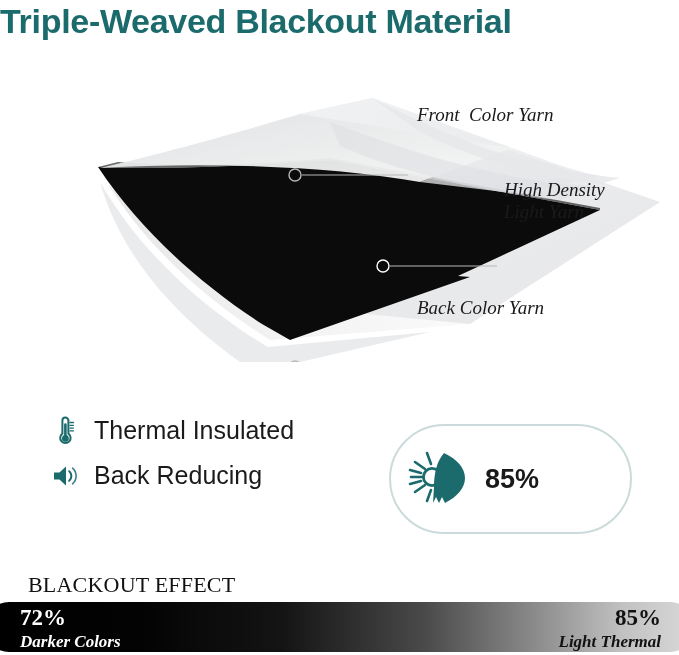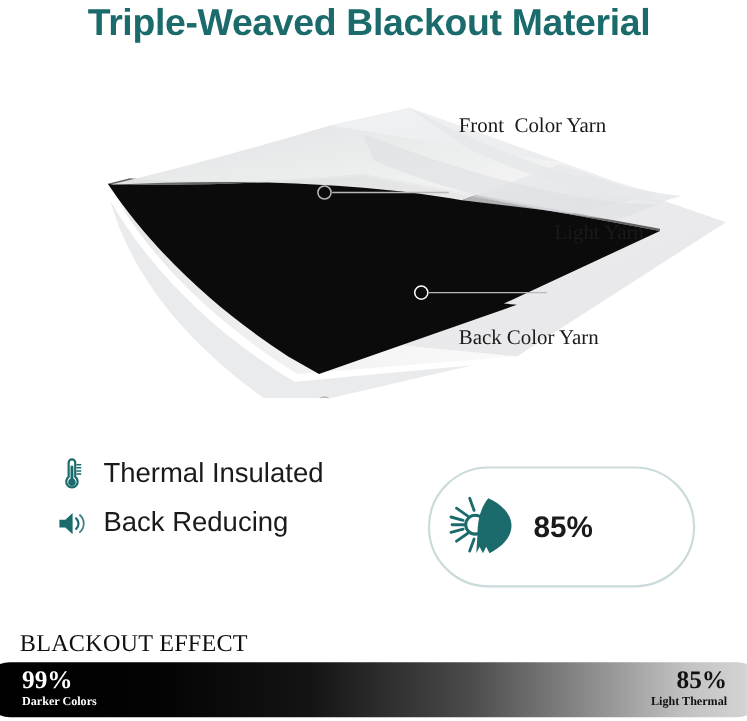--- a/index.html
+++ b/index.html
@@ -15,21 +15,21 @@
     font-family: "Liberation Sans", sans-serif;
     -webkit-font-smoothing: antialiased;
   }
 
   
   #page-title {
     position: absolute;
     left: 0;
     top: 2px;
     width: 671px;
-    text-align: center;
+    text-align: left;
     font-family: "Liberation Sans", sans-serif;
     font-weight: bold;
     font-size: 34px;
     letter-spacing: -0.3px;
     color: #1b6a6c;
     white-space: nowrap;
   }
 
   
   #diagram {
@@ -41,20 +41,21 @@
   }
   #diagram svg { display: block; }
 
   .leader-label {
     position: absolute;
     font-family: "Liberation Serif", serif;
     font-size: 19px;
     color: #1a1a1a;
     line-height: 1.18;
     white-space: pre;
+    font-style: italic;
   }
   #label-front { left: 417px; top: 104px; }
   #label-middle { left: 504px; top: 179px; white-space: normal; width: 160px; }
   #label-back  { left: 417px; top: 297px; text-align: center; }
 
   
   #features {
     position: absolute;
     left: 46px;
     top: 408px;
@@ -112,21 +113,21 @@
     font-weight: bold;
     color: #1a1a1a;
     line-height: 1.12;
     text-align: left;
     margin-left: 2px;
   }
 
   
   #effect-heading {
     position: absolute;
-    left: 18px;
+    left: 28px;
     top: 572px;
     font-family: "Liberation Serif", serif;
     font-size: 22px;
     color: #111111;
     letter-spacing: 0.2px;
     white-space: nowrap;
   }
   #gradient-bar {
     position: absolute;
     left: -16px;
@@ -149,23 +150,24 @@
     font-family: "Liberation Serif", serif;
     line-height: 1.0;
   }
   .bar-pct {
     font-weight: bold;
     font-size: 23px;
     display: block;
   }
   .bar-sub {
     font-weight: bold;
-    font-size: 11px;
+    font-size: 17px;
     display: block;
     margin-top: 4px;
+    font-style: italic;
   }
   #stat-left  { left: 20px; color: #ffffff; text-align: left; }
   #stat-right { right: 18px; color: #111111; text-align: right; }
 </style>
 </head>
 <body>
 
 <div id="page-title">Triple-Weaved Blackout Material</div>
 
 <div id="diagram">
@@ -220,21 +222,21 @@
       <line x1="390" y1="204" x2="497" y2="204" stroke="#b7b7b7" stroke-width="1.2"></line>
     </g>
     <g>
       <circle cx="295" cy="305" r="6" fill="none" stroke="#b7b7b7" stroke-width="1.4"></circle>
       <line x1="302" y1="305" x2="408" y2="305" stroke="#b7b7b7" stroke-width="1.2"></line>
     </g>
   </svg>
 </div>
 
 <div class="leader-label" id="label-front">Front  Color Yarn</div>
-<div class="leader-label" id="label-middle"><br><span>Light Yarn</span></div>
+<div class="leader-label" id="label-middle"><span>High Density</span><br><span>Light Yarn</span></div>
 <div class="leader-label" id="label-back">Back Color Yarn</div>
 
 <div id="features">
 
   <div class="feature-row">
     <span class="feature-icon">
       <svg width="22" height="32" viewBox="0 0 22 32">
         <path d="M8.4 18.6 V5.6 a3 3 0 0 1 6 0 V18.6 a5.2 5.2 0 1 1 -6 0 Z" fill="none" stroke="#1b6a6c" stroke-width="2"></path>
         <path d="M11.4 9.5 V20.4" stroke="#1b6a6c" stroke-width="2.6" stroke-linecap="round"></path>
         <circle cx="11.4" cy="23.4" r="3.4" fill="#1b6a6c"></circle>
@@ -282,20 +284,20 @@
   <span id="badge-text">
     <span>85%</span><br>
   </span>
 </div>
 
 <div id="effect-heading">BLACKOUT EFFECT</div>
 
 <div id="gradient-bar"></div>
 
 <div class="bar-stat" id="stat-left">
-  <span class="bar-pct">99%</span>
+  <span class="bar-pct">72%</span>
   <span class="bar-sub">Darker Colors</span>
 </div>
 
 <div class="bar-stat" id="stat-right">
   <span class="bar-pct">85%</span>
   <span class="bar-sub">Light Thermal</span>
 </div>
 
 </body></html>

